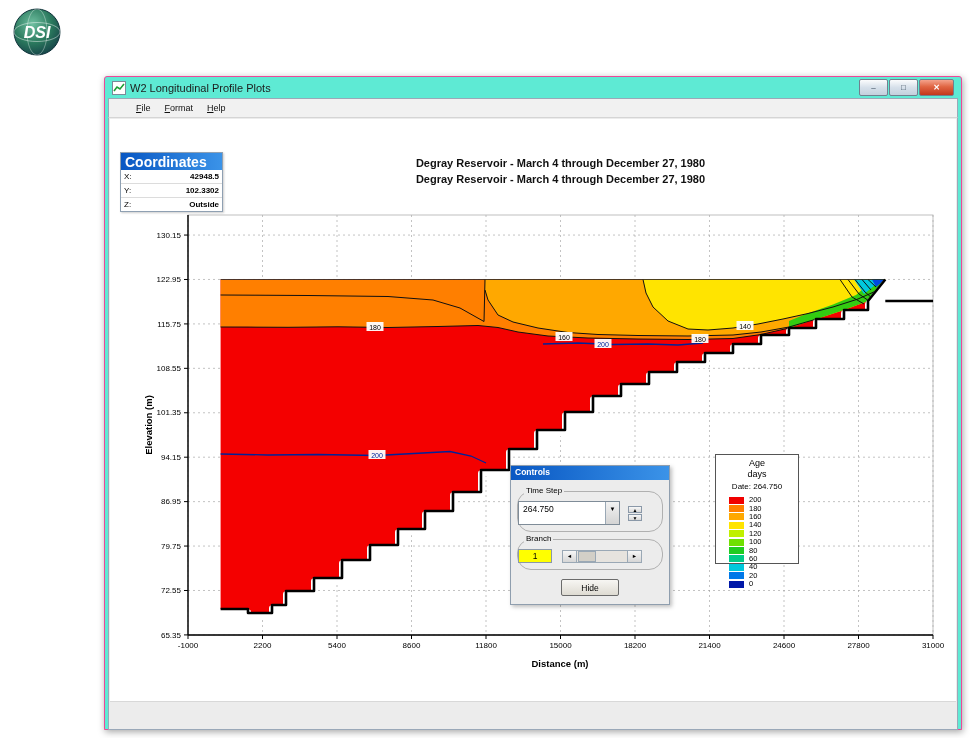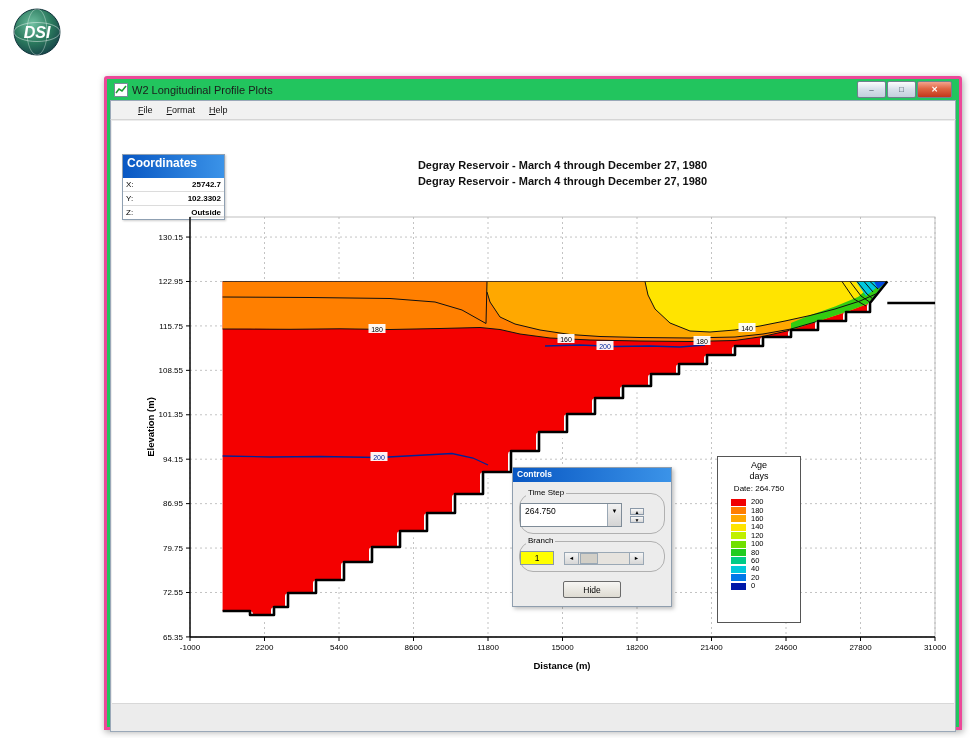--- a/index.html
+++ b/index.html
@@ -6,42 +6,42 @@
   body{width:970px;height:738px;background:#fff;font-family:"Liberation Sans",sans-serif;position:relative;overflow:hidden;}
 
   
   .logo{position:absolute;left:10px;top:4px;display:flex;align-items:flex-start;gap:0;}
   .logo-text{padding-top:2px;}
   .logo-l1{font-size:25px;font-weight:bold;letter-spacing:-1px;color:#151515;line-height:25px;}
   .logo-l2{font-size:25px;font-weight:bold;letter-spacing:-1px;color:#151515;line-height:23px;margin-left:56px;}
   .llc{font-size:11px;font-weight:bold;margin-left:4px;letter-spacing:0;}
 
   
-  .window{position:absolute;left:104px;top:76px;width:858px;height:654px;background:#22c55e;
-          border:3px solid #ec4899;border-radius:3px 3px 0 0;box-shadow:1px 2px 7px rgba(0,0,0,.35);box-sizing:border-box;padding:0 3px 3px;}
+  .window{position:absolute;left:104px;top:76px;width:858px;height:654px;background:#5eead4;
+          border:1px solid #ec4899;border-radius:3px 3px 0 0;box-shadow:1px 2px 7px rgba(0,0,0,.35);box-sizing:border-box;padding:0 3px 3px;}
   .titlebar{height:21px;display:flex;align-items:center;padding:0 2px;}
   .win-icon{width:14px;height:14px;margin:0 4px 0 2px;flex:0 0 auto;}
   .win-title{font-size:11px;color:#1c1c1c;flex:1;}
   .win-buttons{display:flex;gap:1px;margin-right:2px;}
   .wbtn{width:27px;height:15px;border:1px solid #70808f;border-radius:2px;display:flex;align-items:center;justify-content:center;
         font-size:8px;color:#2a3b4d;background:linear-gradient(#fbfcfd,#d6e0ea 50%,#c3d0dd);}
   .wbtn.close{width:33px;background:linear-gradient(#f4a38c,#e06543 45%,#c3371b);color:#fff;font-weight:bold;}
   .menubar{height:18px;background:#f1f1f1;border:1px solid #9aa8b8;border-bottom:1px solid #d5d5d5;display:flex;align-items:center;padding-left:20px;}
   .menu-item{display:inline-block;font-size:9px;color:#111;padding:2px 7px;}
   .menu-item::first-letter{text-decoration:underline;}
   .client{position:relative;background:#ececec;height:612px;border:1px solid #9aa8b8;border-top:none;box-sizing:border-box;}
   .chart-area{position:absolute;left:1px;top:1px;right:1px;height:582px;background:#fff;border-bottom:1px solid #d8d8d8;}
 
   
   .plot-titles{position:absolute;left:78px;top:36px;width:745px;text-align:center;}
   .plot-title{font-size:11px;font-weight:bold;color:#111;line-height:16px;}
 
   
   .coord-panel{position:absolute;left:10px;top:33px;width:101px;background:#fff;border:1px solid #8fa0b2;box-shadow:1px 1px 2px rgba(0,0,0,.2);}
-  .panel-title{height:23px;background:linear-gradient(90deg,#0857c3,#3b93e8);color:#fff;font-size:12px;font-weight:bold;padding:1px 0 0 4px;box-sizing:border-box;}
+  .panel-title{height:17px;background:linear-gradient(90deg,#0857c3,#3b93e8);color:#fff;font-size:14px;font-weight:bold;padding:1px 0 0 4px;box-sizing:border-box;}
   .coord-row{display:flex;height:13px;border-top:1px solid #dcdcdc;font-size:8px;align-items:center;padding:0 3px;}
   .coord-row:first-child{border-top:none;}
   .cl{width:16px;}
   .cv{flex:1;text-align:right;font-weight:bold;}
 
   
   #plot-svg{position:absolute;left:28px;top:88px;}
   .grid{stroke:#9a9a9a;stroke-width:.6;stroke-dasharray:2,3;}
   .plot-border{fill:none;stroke:#b0b0b0;stroke-width:.8;}
   .axis{stroke:#000;stroke-width:1.4;}
@@ -79,21 +79,21 @@
   .scrollbar{display:flex;width:80px;height:13px;margin-left:10px;border:1px solid #9aa8b5;background:#e6e3de;box-sizing:border-box;}
   .sb-btn{width:13px;background:linear-gradient(#f6f6f6,#d6d6d6);font-size:5.5px;text-align:center;line-height:11px;}
   .sb-btn.left{border-right:1px solid #9aa8b5;}
   .sb-btn.right{border-left:1px solid #9aa8b5;}
   .sb-track{flex:1;position:relative;}
   .sb-thumb{position:absolute;left:1px;top:0;width:18px;height:100%;background:#d2cfc7;border:1px solid #9aa8b5;box-sizing:border-box;}
   .hide-btn{display:block;margin:9px auto 2px;width:58px;height:17px;font-size:8.5px;font-family:"Liberation Sans",sans-serif;
             background:linear-gradient(#f7f6f3,#dedbd2);border:1px solid #6b6b6b;border-radius:2px;}
 
   
-  .legend-panel{position:absolute;left:605px;top:335px;width:84px;height:167px;background:#fff;border:1px solid #555;box-sizing:border-box;padding-top:3px;}
+  .legend-panel{position:absolute;left:605px;top:335px;width:84px;height:110px;background:#fff;border:1px solid #555;box-sizing:border-box;padding-top:3px;}
   .leg-title{font-size:9px;text-align:center;line-height:11px;}
   .leg-sub{font-size:9px;text-align:center;line-height:11px;}
   .leg-date{font-size:8px;text-align:center;line-height:11px;margin-top:1px;}
   .leg-scale{margin-top:4px;}
   .leg-row{display:flex;align-items:center;height:8.4px;padding-left:13px;gap:5px;}
   .leg-swatch{width:15px;height:7px;display:inline-block;}
   .leg-label{font-size:7.5px;line-height:8px;}
 </style>
 </head>
 <body>
@@ -141,21 +141,21 @@
       <div class="plot-titles">
         <div class="plot-title">Degray Reservoir - March 4 through December 27, 1980</div>
         <div class="plot-title">Degray Reservoir - March 4 through December 27, 1980</div>
       </div>
 
       <div class="coord-panel">
         <div class="panel-title">Coordinates</div>
         <div>
             <div class="coord-row">
               <span class="cl">X:</span>
-              <span class="cv">25742.7</span>
+              <span class="cv">42948.5</span>
             </div>
             <div class="coord-row">
               <span class="cl">Y:</span>
               <span class="cv">102.3302</span>
             </div>
             <div class="coord-row">
               <span class="cl">Z:</span>
               <span class="cv">Outside</span>
             </div>
           </div>

